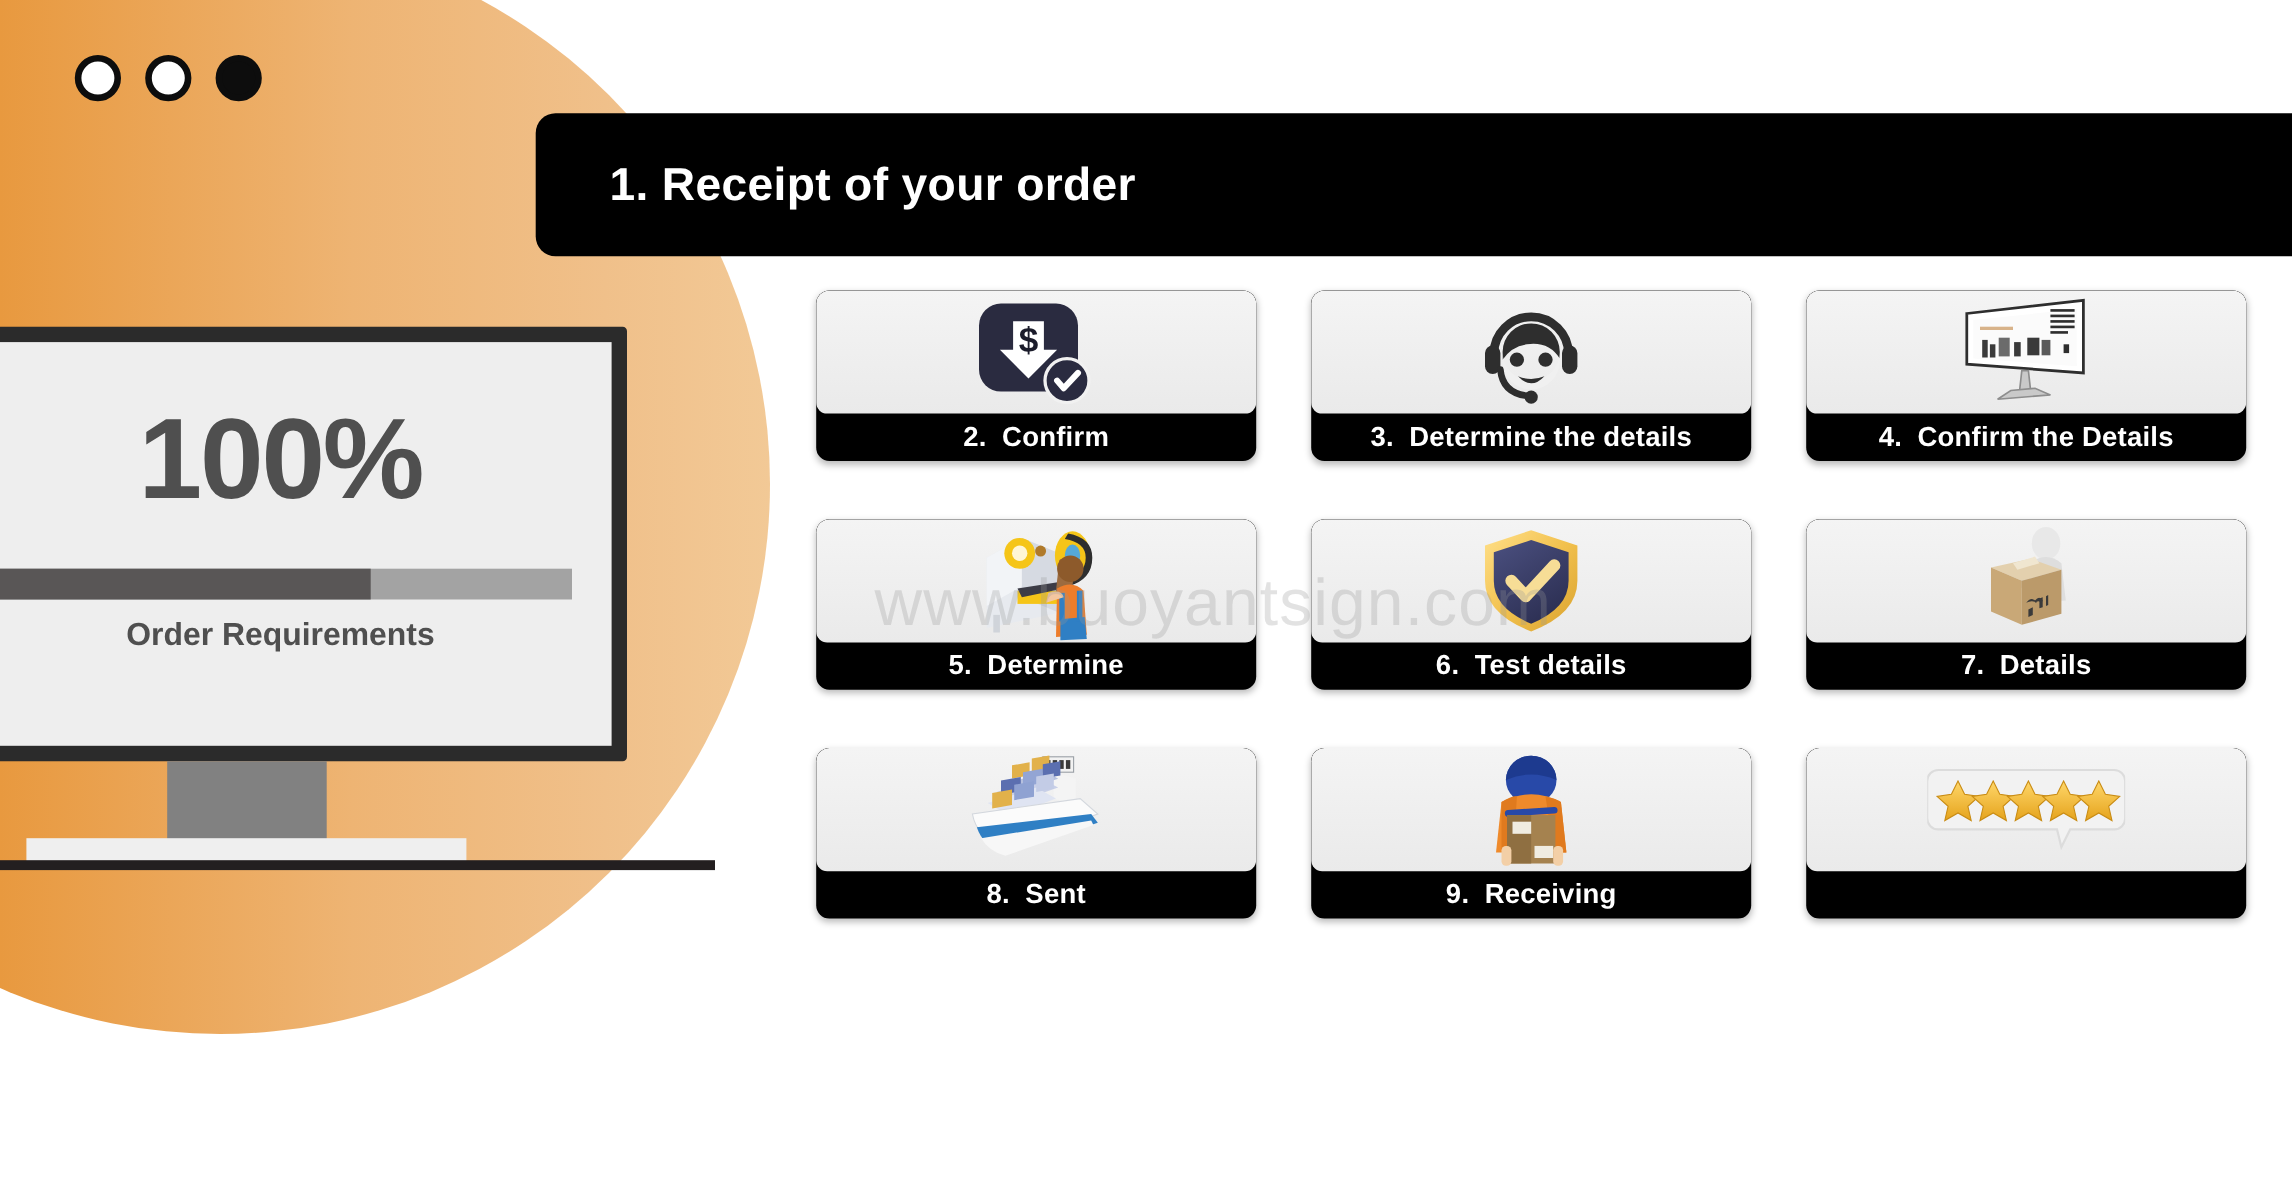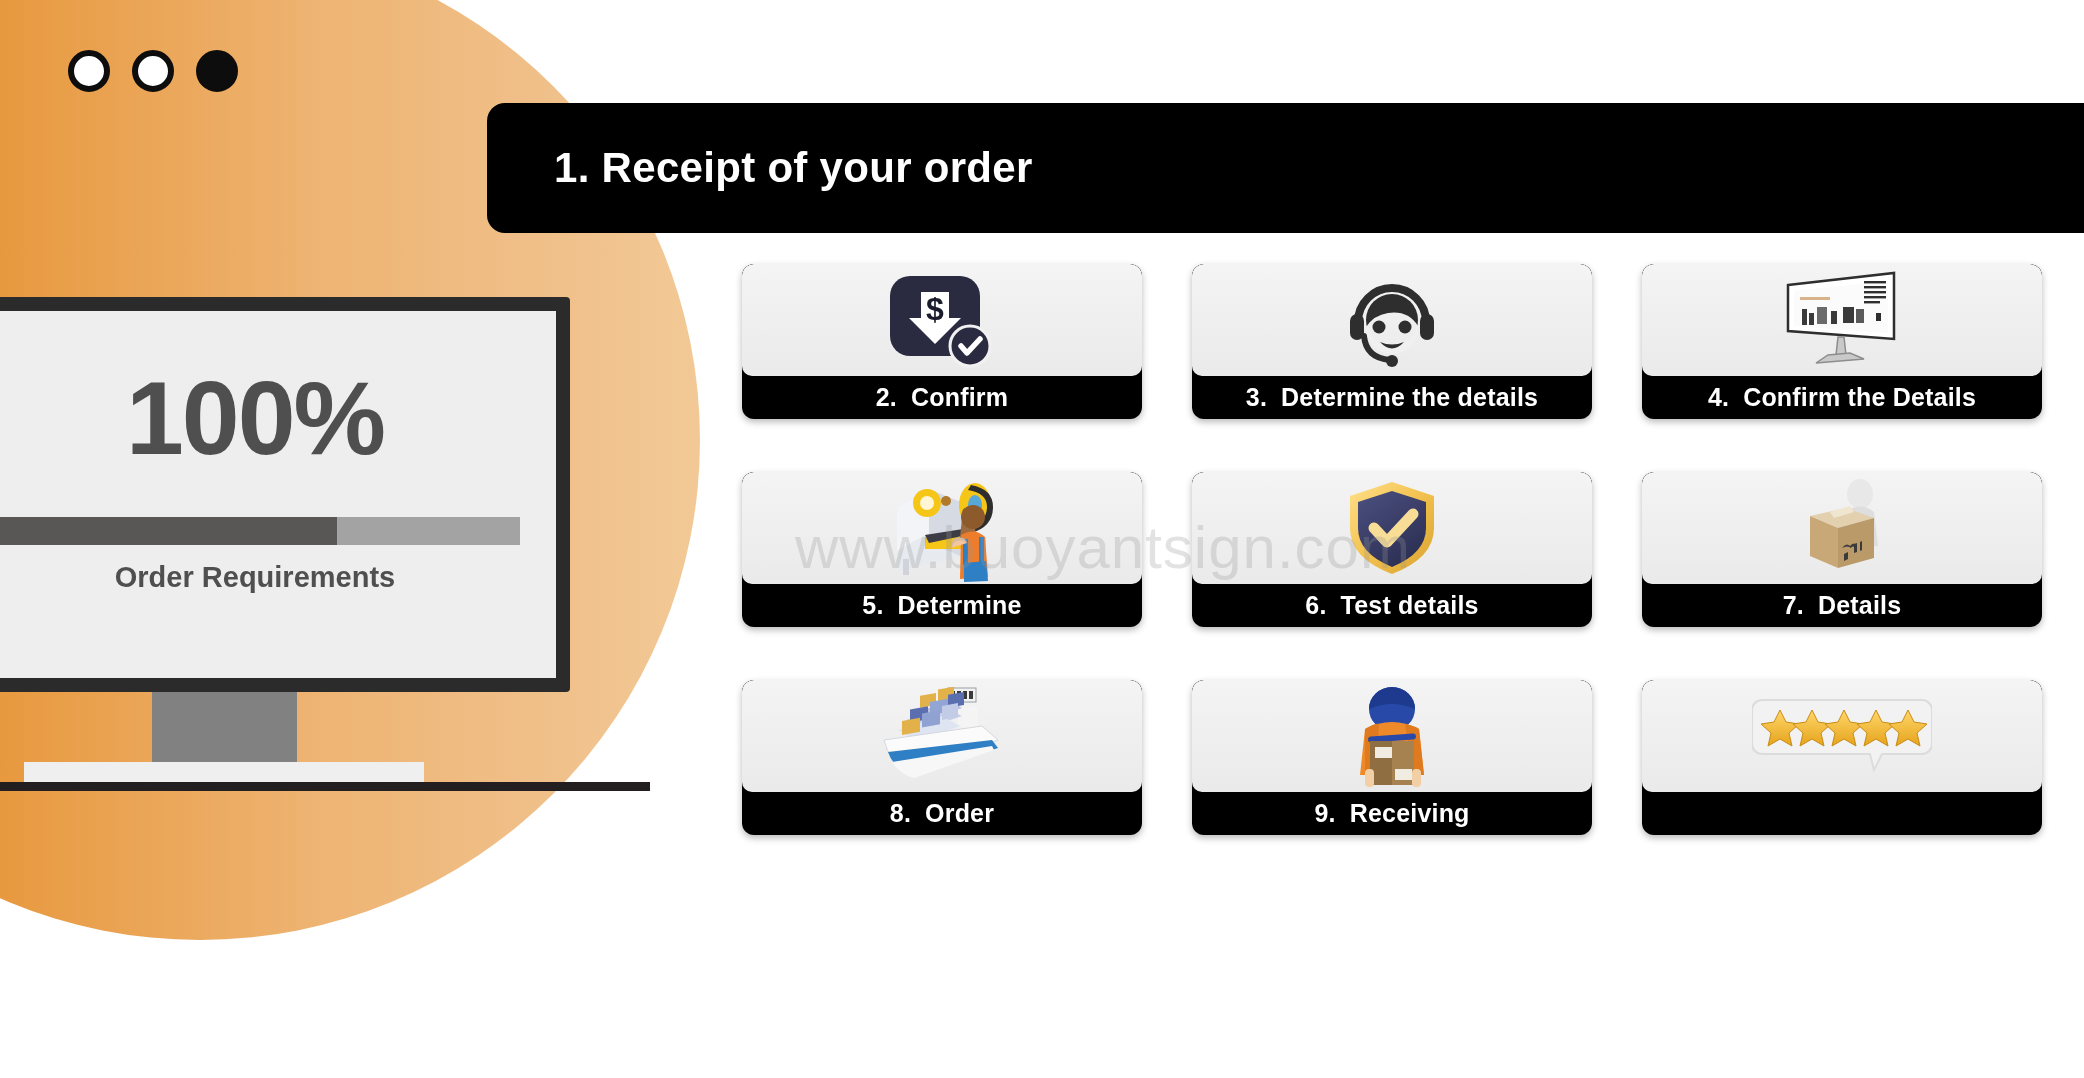--- a/index.html
+++ b/index.html
@@ -369,21 +369,21 @@
           <rect x="40" y="44" width="18" height="14" fill="#e2b14a" transform="skewY(-10)"></rect>
           <rect x="60" y="40" width="18" height="14" fill="#8fa2d2" transform="skewY(-10)"></rect>
           <rect x="80" y="36" width="16" height="14" fill="#c3cce6" transform="skewY(-10)"></rect>
           <path d="M22 56 q4 22 30 30 l84 -30 l-16 -14 Z" fill="#fbfbfb" stroke="#d3d7dd" stroke-width="1"></path>
           <path d="M26 68 q6 18 26 24 l84 -28 l-6 -8 Z" fill="#2f7fc4"></path>
           <path d="M30 78 q7 12 22 16 l80 -28 l-2 -4 Z" fill="#f7f7f7"></path>
         </svg>
       </div>
       <div class="card-label">
         <span class="num">8.</span>
-        <span>Order</span>
+        <span>Sent</span>
       </div>
     </div>
 
     <div class="card">
       <div class="card-icon-area">
         <svg class="icon-svg" width="110" height="106" viewBox="0 0 110 106">
           <ellipse cx="55" cy="26" rx="23" ry="22" fill="#2849a8"></ellipse>
           <path d="M32 26 a23 22 0 0 1 46 0 q-23 -10 -46 0 z" fill="#1d3a8f"></path>
           <path d="M28 46 q27 -14 54 0 l5 46 l-64 0 z" fill="#ef8a2b"></path>
           <path d="M28 46 q10 -6 14 -5 l-3 48 l-11 0 z" fill="#e07a1e"></path>

